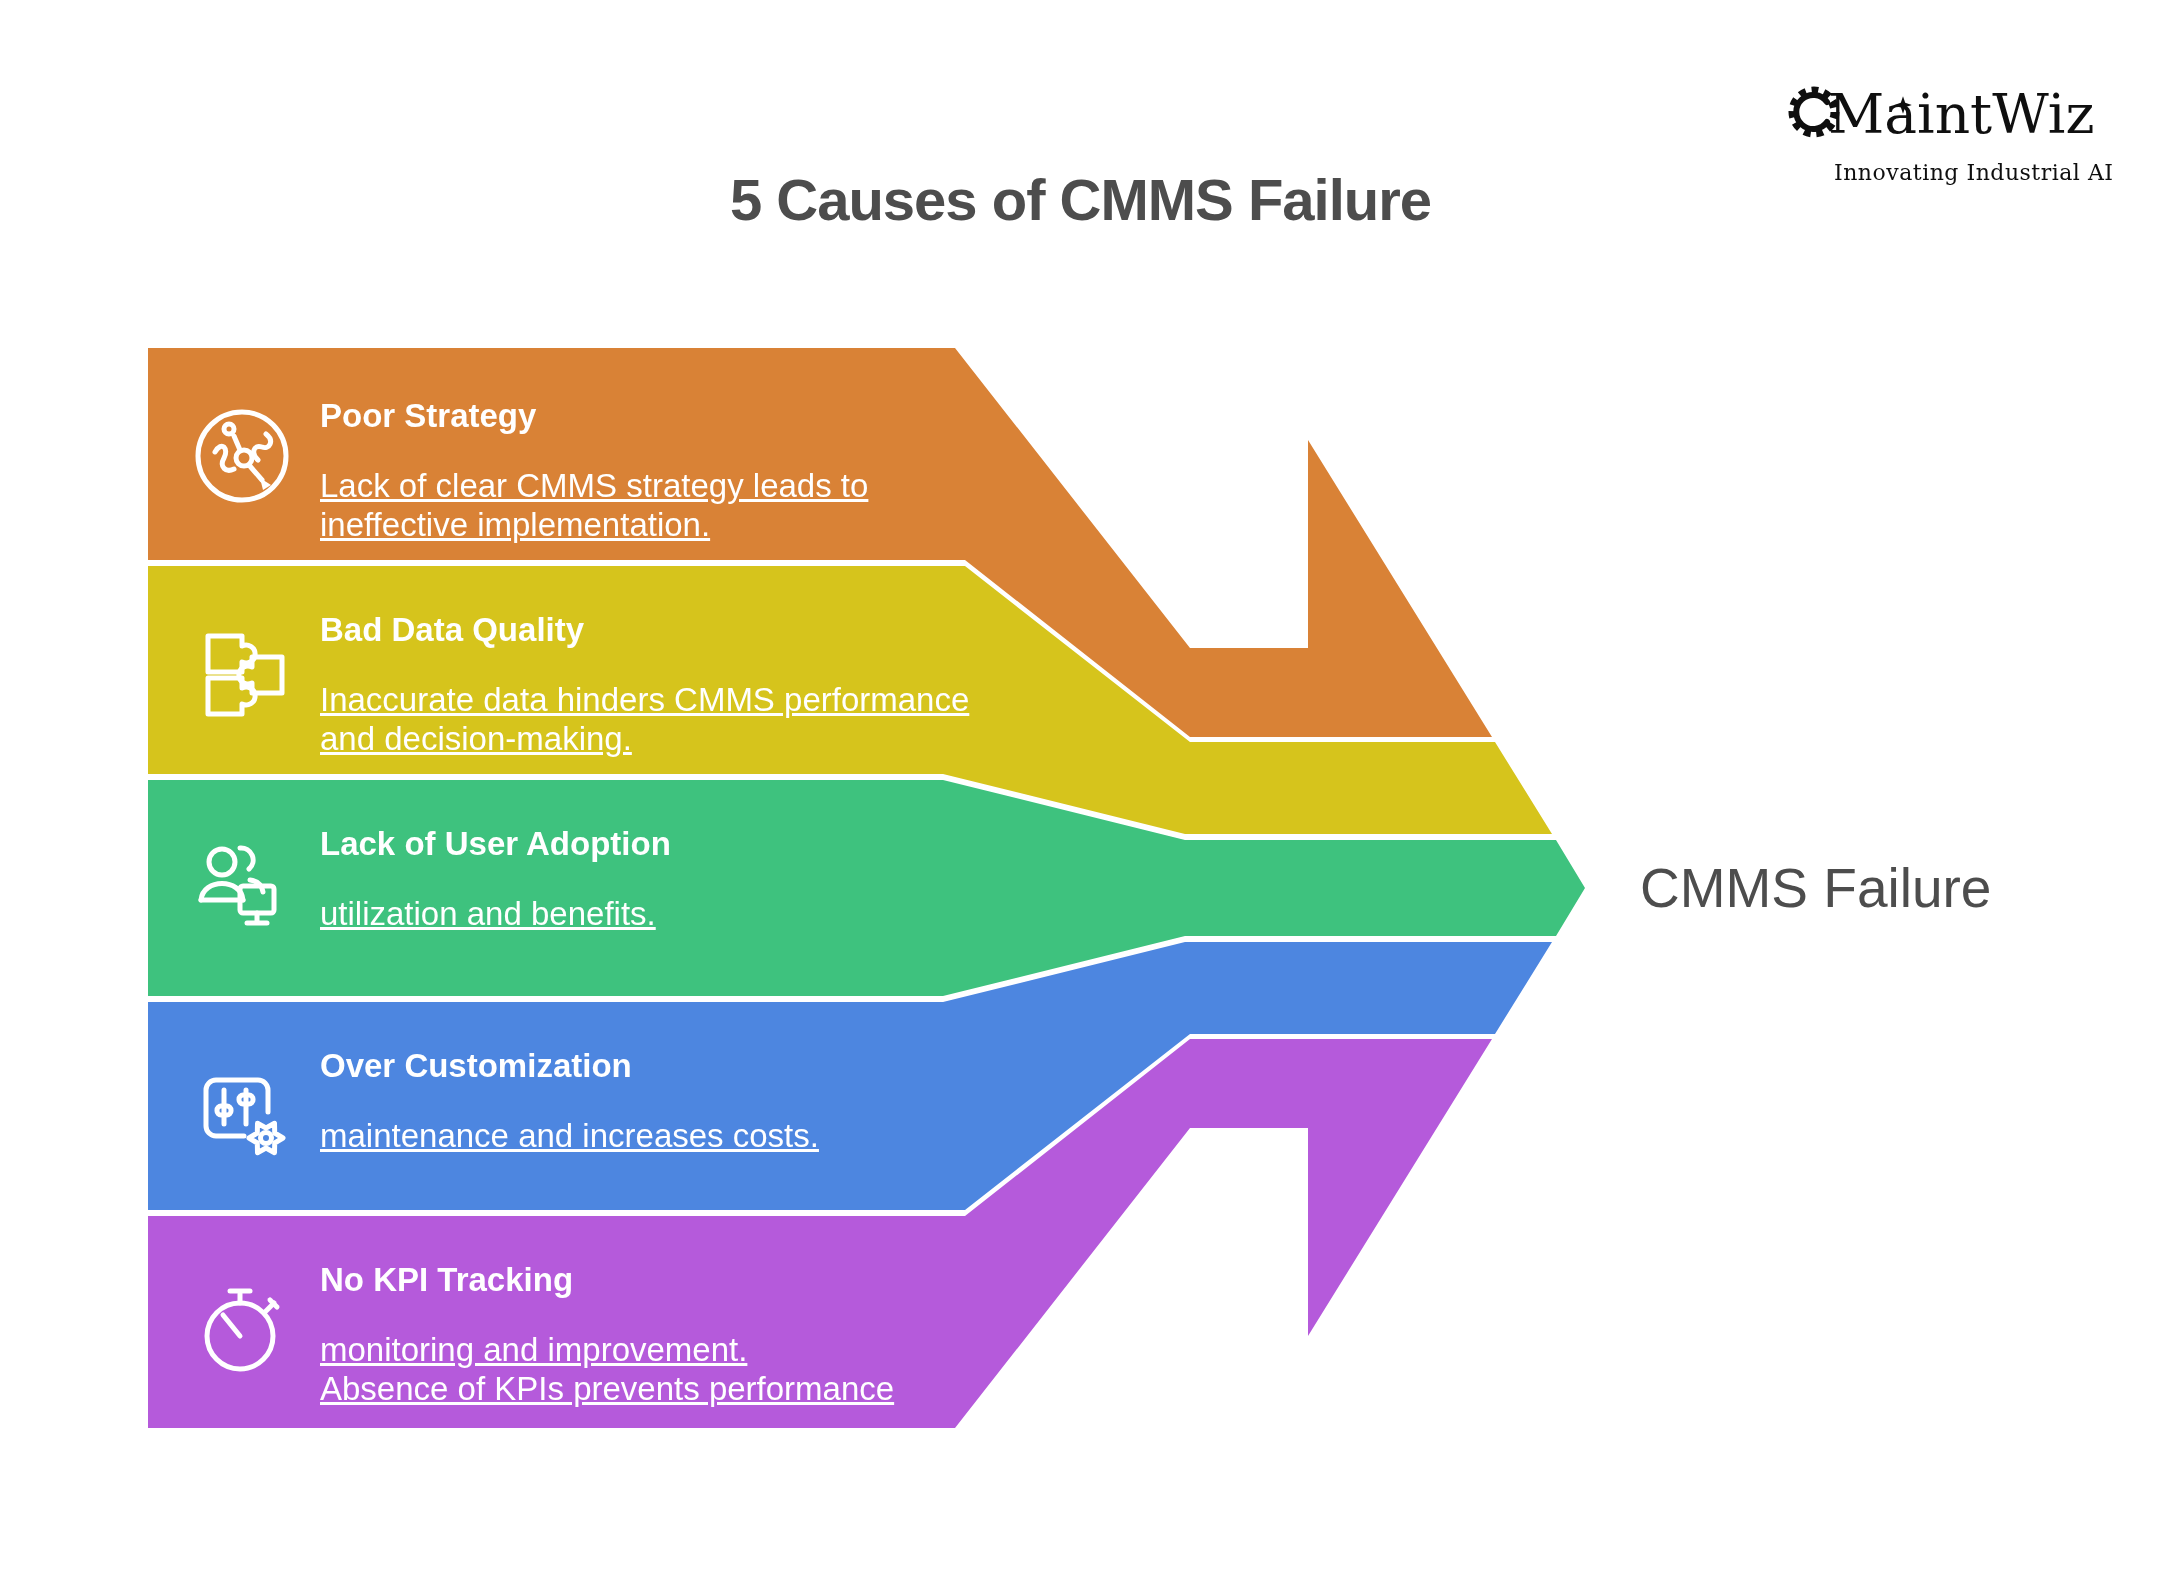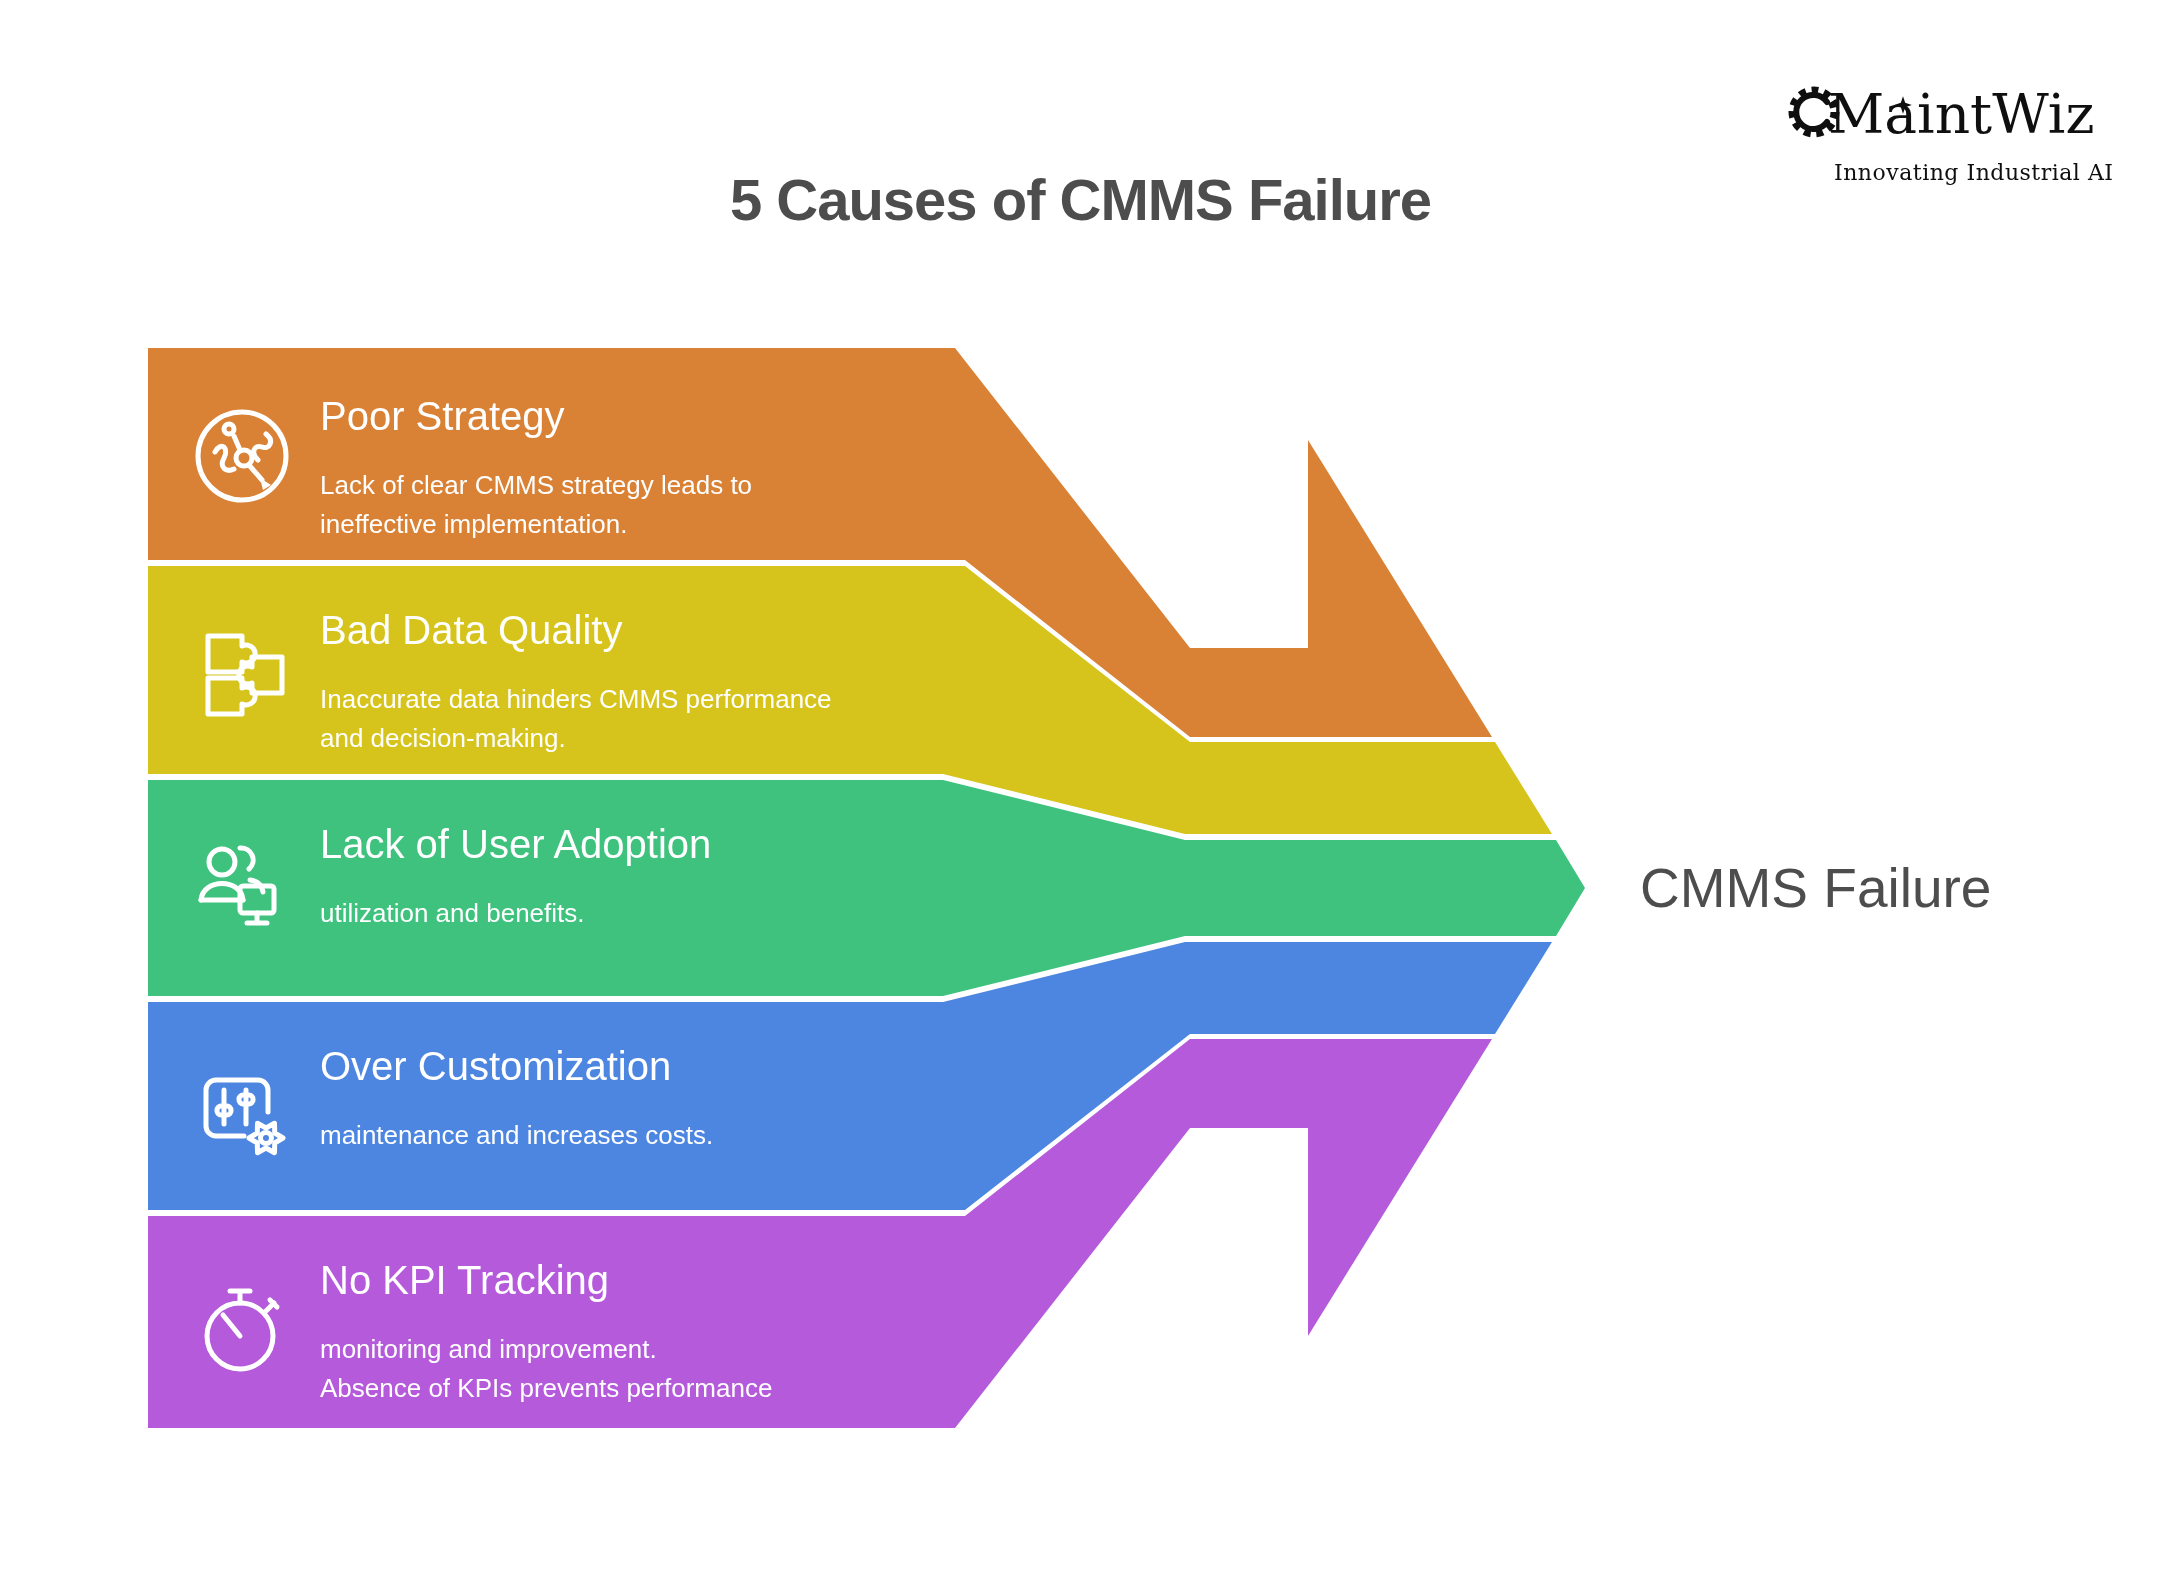--- a/index.html
+++ b/index.html
@@ -9,22 +9,22 @@
   }
   .title{
     position:absolute;left:0;right:0;top:166px;text-align:center;
     font-size:58px;font-weight:700;color:#4d4d4d;letter-spacing:-1px;
   }
   svg.flow{position:absolute;left:0;top:0;}
   .band-icon{position:absolute;left:182px;width:120px;height:120px;}
   .icon-1{top:396px}.icon-2{top:614px}.icon-3{top:826px}.icon-4{top:1050px}.icon-5{top:1264px}
   .band-block{position:absolute;left:320px;width:680px;color:#ffffff;}
   .bb-1{top:392px}.bb-2{top:606px}.bb-3{top:820px}.bb-4{top:1042px}.bb-5{top:1256px}
-  .band-heading{margin:0;font-size:40px;font-weight:400;line-height:48px;letter-spacing:0;}
-  .band-desc{margin:26px 0 0 0;font-size:26px;line-height:39px;font-weight:400;}
+  .band-heading{margin:0;font-size:33px;font-weight:700;line-height:48px;letter-spacing:0;}
+  .band-desc{margin:26px 0 0 0;font-size:33px;line-height:39px;font-weight:400;text-decoration:underline;}
   .result{
     position:absolute;left:1640px;top:856px;font-size:55px;font-weight:400;
     color:#4d4d4d;white-space:nowrap;
   }
   .logo{position:absolute;left:1788px;top:74px;width:310px;height:120px;color:#0f0f0f;}
   .logo-name{
     position:absolute;left:28px;top:0;font-family:"DejaVu Serif",serif;
     font-size:55px;line-height:80px;color:#0f0f0f;white-space:nowrap;margin-left:12px;
   }
   .logo-tagline{

